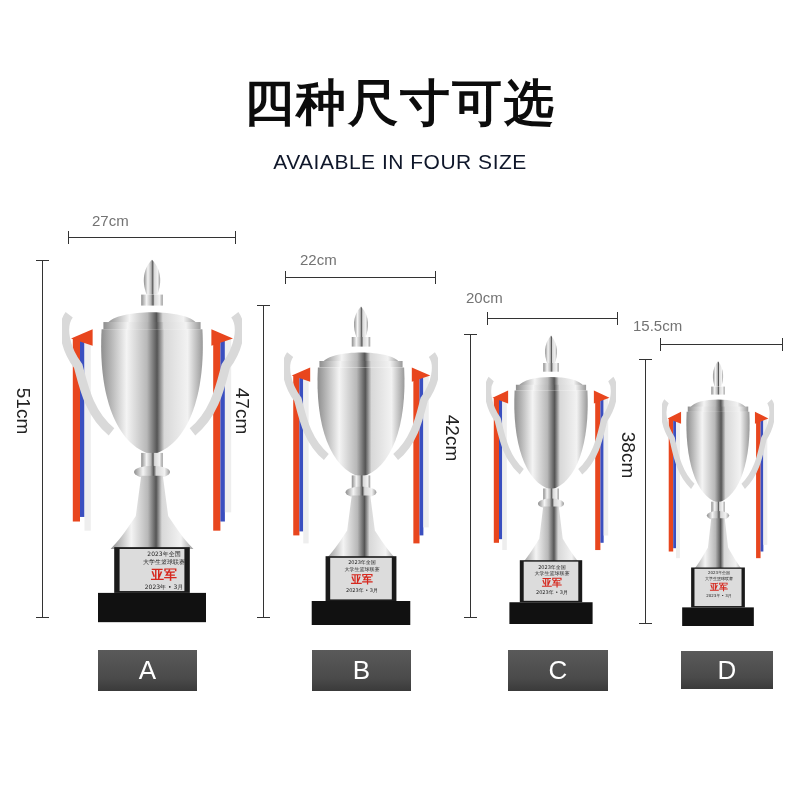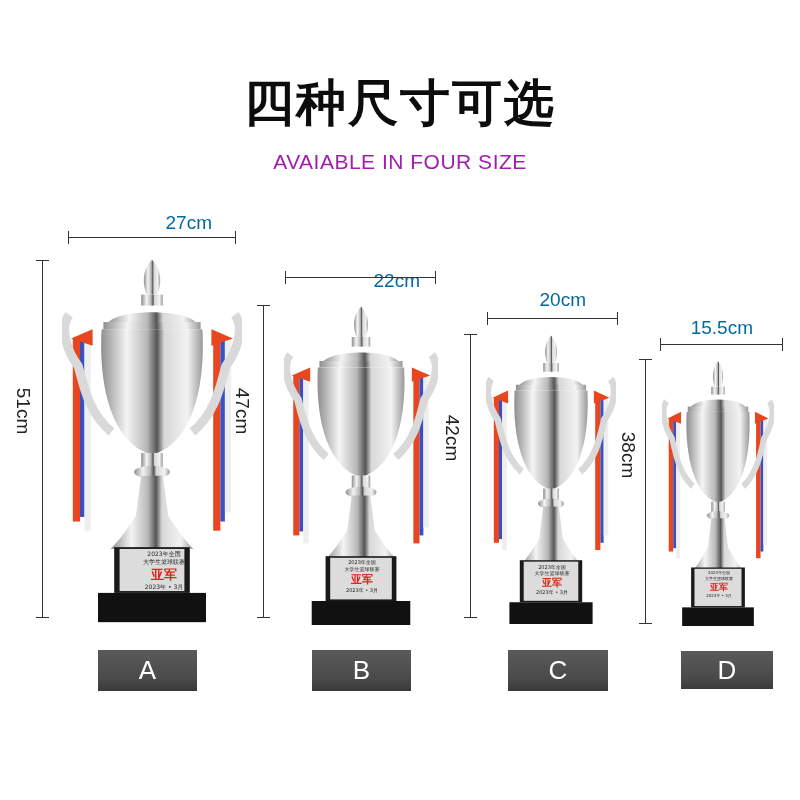--- a/index.html
+++ b/index.html
@@ -1,25 +1,25 @@
 <!DOCTYPE html>
 <html><head>
 <meta charset="utf-8">
 <style>
   html,body{margin:0;padding:0;}
   body{width:800px;height:800px;background:#ffffff;position:relative;overflow:hidden;font-family:"DejaVu Sans","Liberation Sans",sans-serif;color:#111;}
   .title{position:absolute;left:0;top:72px;width:800px;text-align:center;font-size:50px;font-weight:bold;letter-spacing:2px;color:#0c0c0c;line-height:62px;}
-  .subtitle{position:absolute;left:0;top:150px;width:800px;text-align:center;font-family:"Liberation Sans",sans-serif;font-size:21px;color:#a21caf;letter-spacing:0.5px;}
+  .subtitle{position:absolute;left:0;top:150px;width:800px;text-align:center;font-family:"Liberation Sans",sans-serif;font-size:21px;color:#0f172a;letter-spacing:0.5px;}
   .hline{position:absolute;height:1px;background:#333;}
   .hline::before,.hline::after{content:"";position:absolute;top:-6px;width:1px;height:13px;background:#333;}
   .hline::before{left:0;} .hline::after{right:0;}
   .vline{position:absolute;width:1px;background:#333;}
   .vline::before,.vline::after{content:"";position:absolute;left:-6px;height:1px;width:13px;background:#333;}
   .vline::before{top:0;} .vline::after{bottom:0;}
-  .wlabel{position:absolute;font-family:"Liberation Sans",sans-serif;font-size:19px;color:#0369a1;text-align:right;width:120px;}
+  .wlabel{position:absolute;font-family:"Liberation Sans",sans-serif;font-size:15px;color:#737373;text-align:left;width:120px;}
   .hlabel{position:absolute;font-family:"Liberation Sans",sans-serif;font-size:19px;color:#222;transform:rotate(90deg);transform-origin:center center;width:60px;text-align:center;}
   .trophy{position:absolute;}
   .trophy svg{width:100%;height:100%;display:block;}
   .size-tag{position:absolute;height:41px;background:linear-gradient(#5a5a5a,#4a4a4a 70%,#3a3a3a);color:#fff;font-family:"Liberation Sans",sans-serif;font-size:26px;text-align:center;line-height:41px;}
 </style>
 </head>
 <body>
 
 <div class="title">四种尺寸可选</div>
 <div class="subtitle">AVAIABLE IN FOUR SIZE</div>
@@ -71,21 +71,21 @@
   </svg>
 </div>
 <div style="position:absolute;left:128px;top:550px;width:72px;text-align:center;font-size:6px;line-height:8px;color:#222;">
   <div>2023年全国</div>
   <div>大学生篮球联赛</div>
   <div style="color:#d6281e;font-size:13px;line-height:17px;font-weight:bold;">亚军</div>
   <div>2023年 • 3月</div>
 </div>
 <div class="size-tag" style="left:98px;top:650px;width:99px;">A</div>
 
-<div class="wlabel" style="left:300px;top:270px;">22cm</div>
+<div class="wlabel" style="left:300px;top:251px;">22cm</div>
 <div class="hline" style="left:285px;top:277px;width:151px;"></div>
 <div class="vline" style="left:263px;top:305px;height:313px;"></div>
 <div class="hlabel" style="left:212px;top:400px;">47cm</div>
 <div class="trophy" style="left:284px;top:305px;width:154px;height:320px;">
   <svg viewBox="0 0 200 400" preserveAspectRatio="none">
     <defs>
       <linearGradient id="silB" x1="0" x2="1">
         <stop offset="0" stop-color="#8e8e8e"></stop>
           <stop offset="0.25" stop-color="#f4f4f4"></stop>
         <stop offset="0.45" stop-color="#b8b8b8"></stop>

